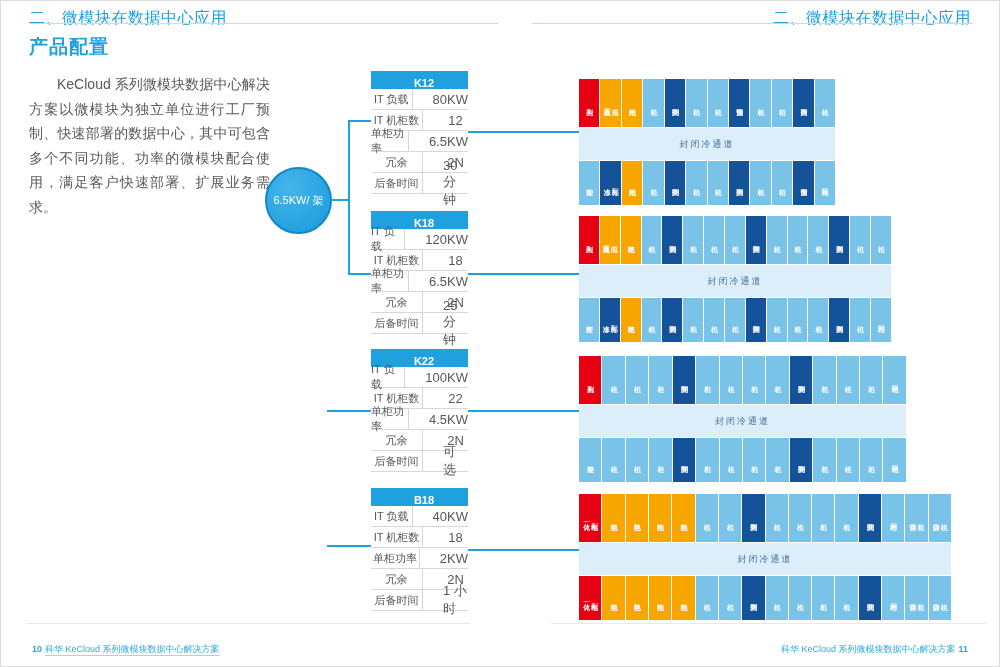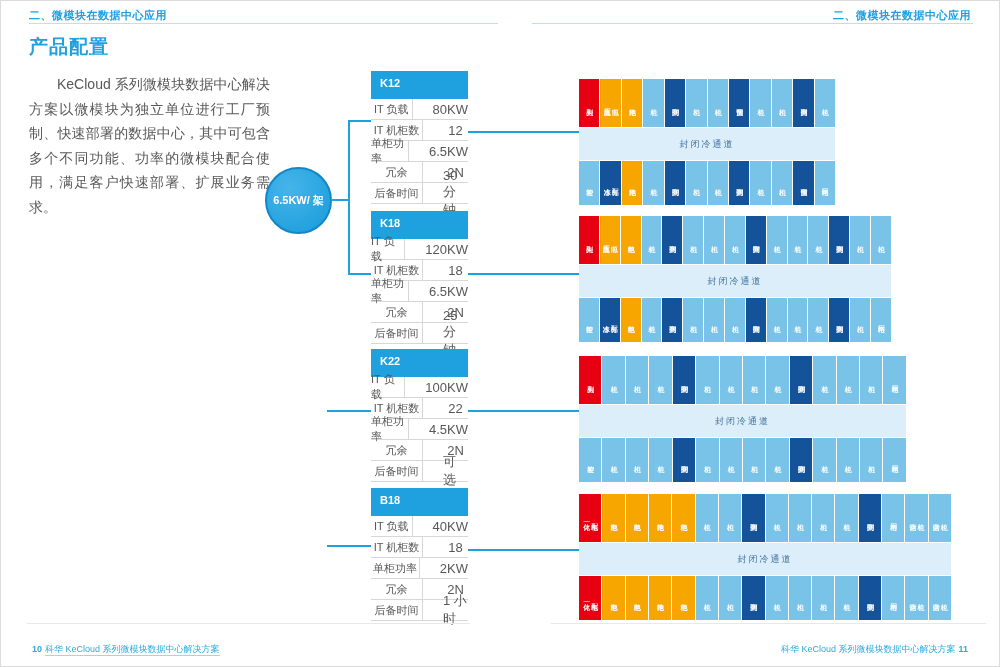--- a/index.html
+++ b/index.html
@@ -4,40 +4,40 @@
 <style>
   :root{
     --accent:#1fa0df; --red:#e60012; --orange:#f7a600;
     --light:#79c3e8; --dark:#14539a; --band:#dceef9; --bandtext:#41729f;
     --gray:#595757; --rule:#b9e0f4; --tborder:#d7d7d7;
   }
   *{margin:0;padding:0;box-sizing:border-box;}
   html,body{background:#fff;}
   body{font-family:"Liberation Sans",sans-serif;}
   #page{position:relative;width:1000px;height:667px;background:#fff;border:1px solid #dcdcdc;overflow:hidden;}
-  .hdr{position:absolute;top:7px;font-size:11px;font-weight:bold;color:var(--accent);letter-spacing:.5px;}
+  .hdr{position:absolute;top:7px;font-size:16px;font-weight:normal;color:var(--accent);letter-spacing:.5px;}
   .hdr-left{left:28px;}
   .hdr-right{right:28px;text-align:right;}
   .hdr-rule{position:absolute;top:22px;height:1px;background:var(--rule);}
   .hdr-rule.left{left:28px;width:469px;}
   .hdr-rule.right{left:531px;width:441px;}
   .title{position:absolute;left:28px;top:33px;font-size:19px;font-weight:bold;color:var(--accent);letter-spacing:1px;}
   .intro{position:absolute;left:28px;top:71px;width:241px;font-size:14px;line-height:1.75;color:var(--gray);text-indent:2em;text-align:justify;}
   
   .circle{position:absolute;border-radius:50%;display:flex;align-items:center;justify-content:center;
-    color:#fff;font-weight:bold;font-size:11px;text-align:right;
+    color:#fff;font-weight:normal;font-size:11px;text-align:right;
     background:radial-gradient(circle at 35% 30%,#45b5ea,#189ada);border:2px solid #1287c7;}
   #c1{left:264px;top:166px;width:67px;height:67px;}
   #c2{left:269px;top:381px;width:58px;height:58px;}
   #c3{left:269px;top:516px;width:58px;height:58px;}
   
   .line{position:absolute;background:var(--accent);}
   
   .spec-table{position:absolute;left:370px;width:97px;background:#fff;}
-  .tbl-header{height:28px;background:var(--accent);color:#fff;font-weight:bold;font-size:11px;line-height:24px;padding-left:9px;}
+  .tbl-header{height:18px;background:var(--accent);color:#fff;font-weight:bold;font-size:11px;line-height:24px;padding-left:9px;text-align:center;}
   .tbl-row{display:flex;height:21px;border-bottom:1px solid var(--tborder);}
   .tbl-label{width:52px;border-right:1px solid var(--tborder);display:flex;align-items:center;justify-content:center;font-size:11px;color:var(--gray);}
   .tbl-value{flex:1;display:flex;align-items:center;justify-content:center;font-size:13px;color:var(--gray);margin-left:20px;}
   
   .diagram{position:absolute;display:flex;flex-direction:column;}
   .rack-row{display:flex;gap:1px;}
   .rack-row.top{height:48px;}
   .rack-row.bottom{height:44px;}
   .block{flex:1;display:flex;align-items:center;justify-content:center;overflow:hidden;}
   .block.red{background:var(--red);}

